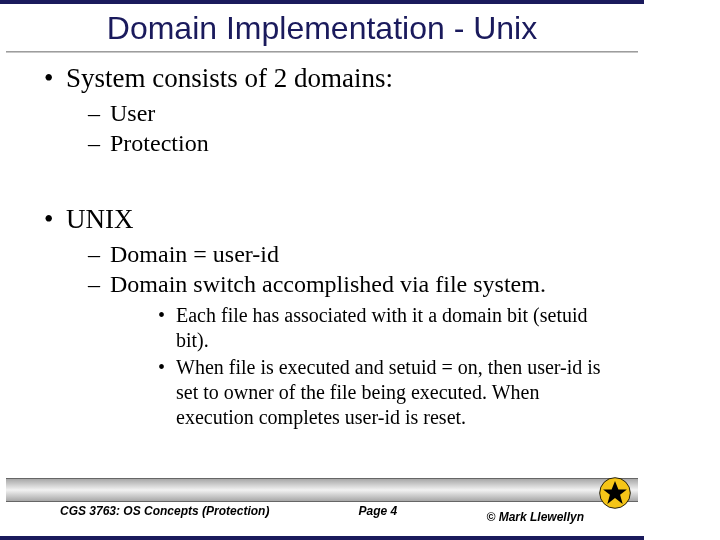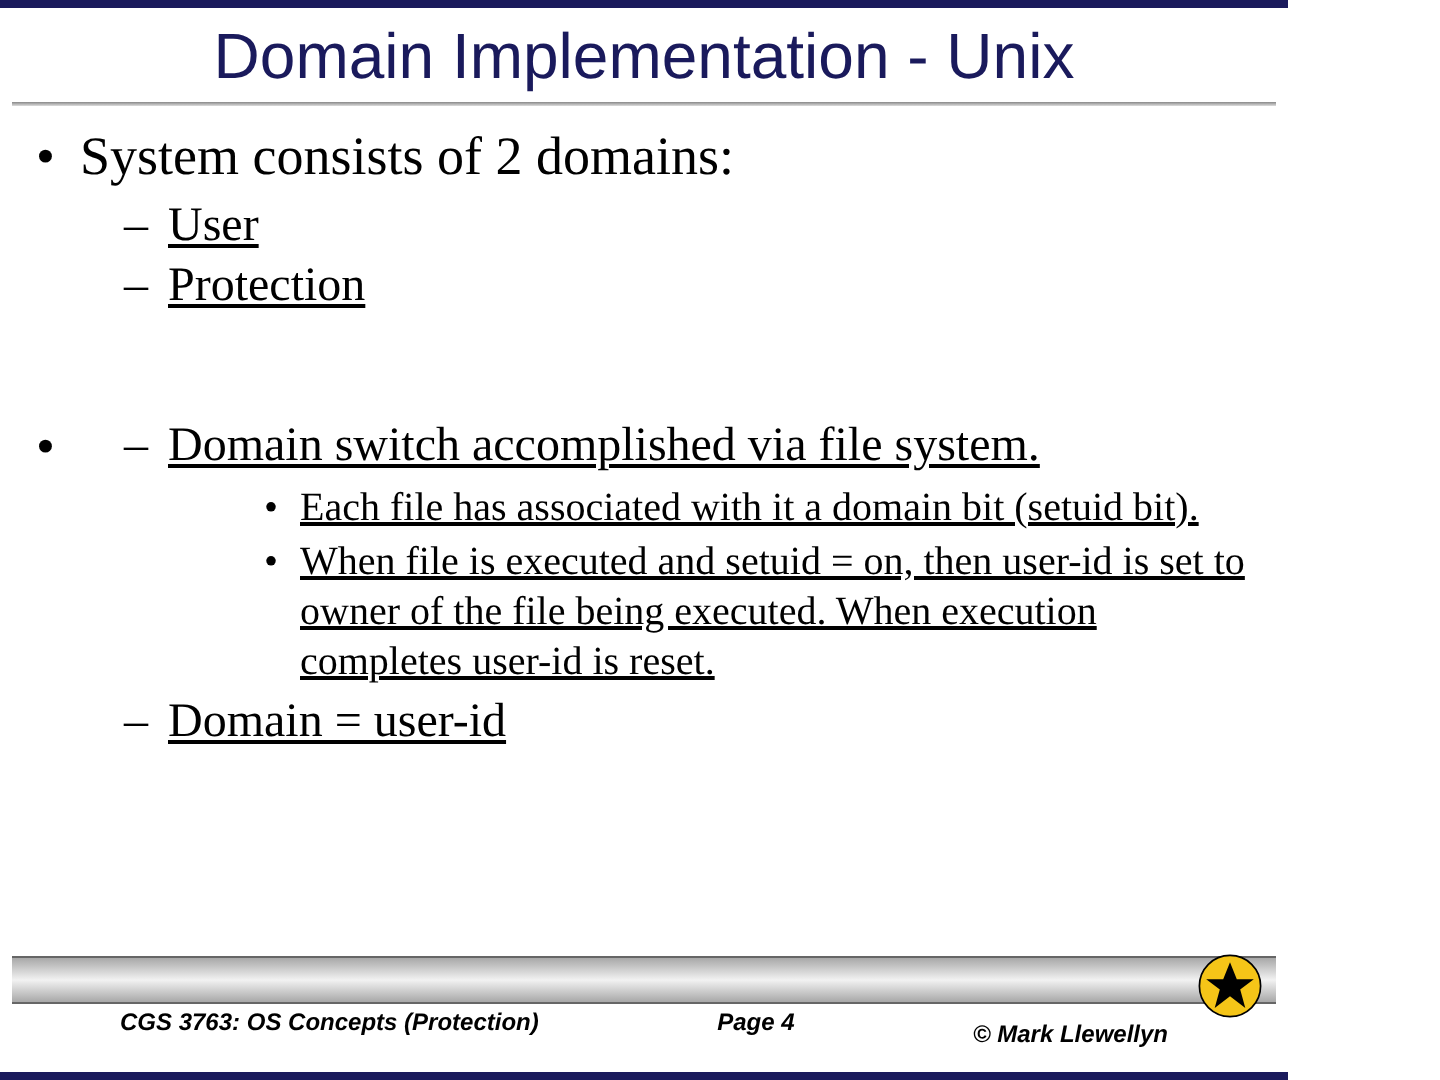--- a/index.html
+++ b/index.html
@@ -27,21 +27,21 @@
     text-align: center;
     margin-top: 6px;
     margin-bottom: 4px;
   }
   .title-underline {
     height: 2px;
     background: linear-gradient(to bottom, #888, #ddd);
     margin: 0 6px 10px 6px;
   }
   .content {
-    padding: 0 16px;
+    padding: 0 42px;
   }
   ul.lvl1 {
     list-style: none;
     padding: 0;
     margin: 0;
   }
   ul.lvl1 > li {
     font-size: 27px;
     color: #000;
     margin-bottom: 6px;
@@ -58,21 +58,20 @@
     list-style: none;
     padding: 0;
     margin: 4px 0 20px 0;
   }
   ul.lvl2 > li {
     font-size: 24px;
     color: #000;
     position: relative;
     padding-left: 44px;
     line-height: 1.25;
-    text-decoration: underline;
   }
   ul.lvl2 > li::before {
     content: "–";
     position: absolute;
     left: 22px;
     top: 0;
   }
   ul.lvl3 {
     list-style: none;
     padding: 0;
@@ -156,29 +155,30 @@
           <li>User</li>
           <li>Protection</li>
         </ul>
       </li>
     </ul>
 
     <div class="spacer"></div>
 
     <ul class="lvl1">
       <li>
+        <span>UNIX</span>
         <ul class="lvl2">
+          <li>Domain = user-id</li>
           <li>
             <span>Domain switch accomplished via file system.</span>
             <ul class="lvl3">
               <li>Each file has associated with it a domain bit (setuid bit).</li>
               <li>When file is executed and setuid = on, then user-id is set to owner of the file being executed. When execution completes user-id is reset.</li>
             </ul>
           </li>
-          <li>Domain = user-id</li>
         </ul>
       </li>
     </ul>
   </div>
 
   <div class="footer">
     <div class="footer-bar"></div>
     <div class="footer-row">
       <div class="footer-course">CGS 3763: OS Concepts (Protection)</div>
       <div class="footer-page">Page 4</div>

